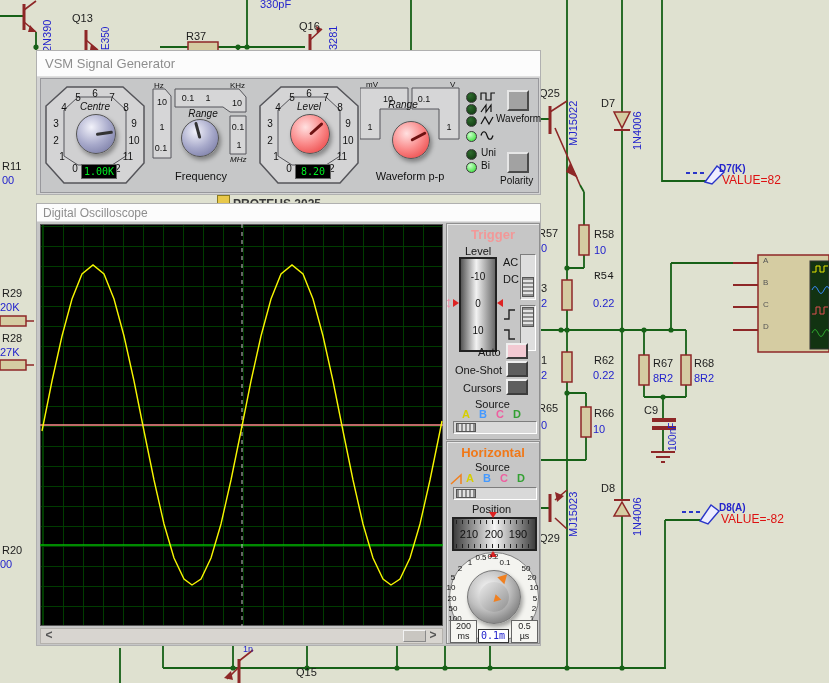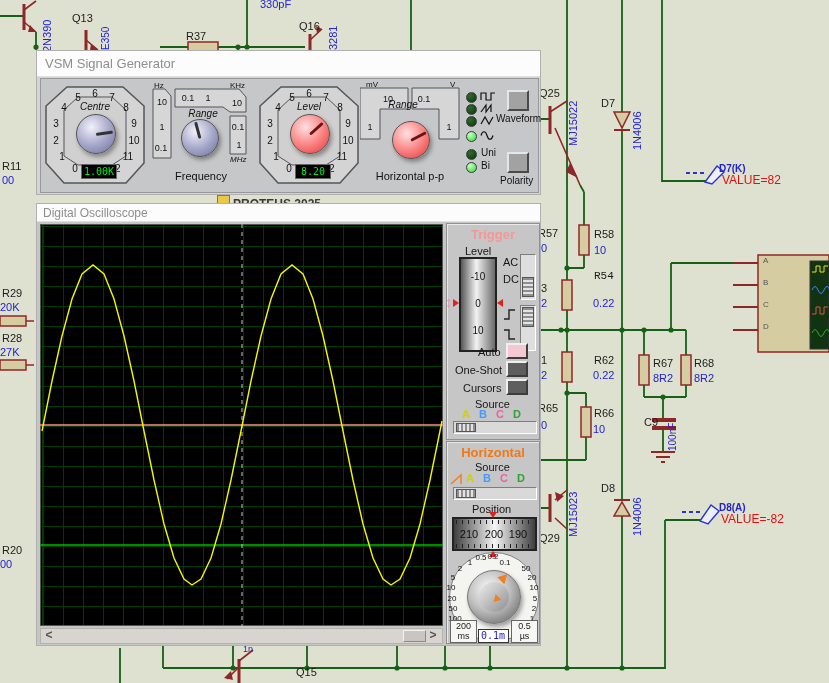--- a/index.html
+++ b/index.html
@@ -197,21 +197,21 @@
   <div class="lbl" style="left:594px;top:354px;">R62</div>
   <div class="lbl bval" style="left:593px;top:369px;">0.22</div>
   <div class="lbl" style="left:538px;top:402px;">R65</div>
   <div class="lbl bval" style="left:541px;top:419px;">0</div>
   <div class="lbl" style="left:594px;top:407px;">R66</div>
   <div class="lbl bval" style="left:593px;top:423px;">10</div>
   <div class="lbl" style="left:653px;top:357px;">R67</div>
   <div class="lbl bval" style="left:653px;top:372px;">8R2</div>
   <div class="lbl" style="left:694px;top:357px;">R68</div>
   <div class="lbl bval" style="left:694px;top:372px;">8R2</div>
-  <div class="lbl" style="left:644px;top:404px;margin-top:12px;">C9</div>
+  <div class="lbl" style="left:644px;top:404px;">C9</div>
   <div class="vtext" style="left:668px;top:407px;height:44px;font-size:10px;">100nF</div>
   <div class="lbl" style="left:601px;top:482px;">D8</div>
   <div class="vtext" style="left:632px;top:478px;height:58px;">1N4006</div>
   <div class="lbl" style="left:539px;top:532px;">Q29</div>
   <div class="vtext" style="left:568px;top:479px;height:58px;">MJ15023</div>
   <div class="lbl tinyblue" style="left:719px;top:502px;">D8(A)</div>
   <div class="lbl rval" style="left:721px;top:513px;">VALUE=-82</div>
   <div class="lbl" style="left:2px;top:160px;">R11</div>
   <div class="lbl bval" style="left:2px;top:174px;">00</div>
   <div class="lbl" style="left:2px;top:287px;">R29</div>
@@ -321,21 +321,21 @@
     <span class="unit-lbl" style="left:6px;top:-2px;">mV</span>
     <span class="unit-lbl" style="left:90px;top:-2px;">V</span>
     <span class="bez-tick" style="left:28px;top:17px;">10</span>
     <span class="bez-tick" style="left:10px;top:45px;">1</span>
     <span class="bez-tick" style="left:64px;top:17px;">0.1</span>
     <span class="bez-tick" style="left:89px;top:45px;">1</span>
     <span class="dial-cap" style="left:43px;top:22px;">Range</span>
     <div class="knob red" style="left:32px;top:39px;width:36px;height:36px;">
       <div class="knob-pointer" style="transform:rotate(-28deg);background:#6e1212;"></div>
     </div>
-    <span class="group-cap" style="left:50px;top:94px;">Horizontal p-p</span>
+    <span class="group-cap" style="left:50px;top:94px;">Waveform p-p</span>
   </div>
 
   <div class="led off" style="left:466px;top:92px;"></div>
   <div class="led off" style="left:466px;top:104px;"></div>
   <div class="led off" style="left:466px;top:116px;"></div>
   <div class="led on" style="left:466px;top:131px;"></div>
   <svg class="abs" width="16" height="11" style="left:480px;top:91px;z-index:12;">
       <path d="M1,9 V2 H6 V9 H11 V2 H15" stroke="#111" fill="none" stroke-width="1.2"></path>
     </svg>
   <svg class="abs" width="16" height="11" style="left:480px;top:103px;z-index:12;">

